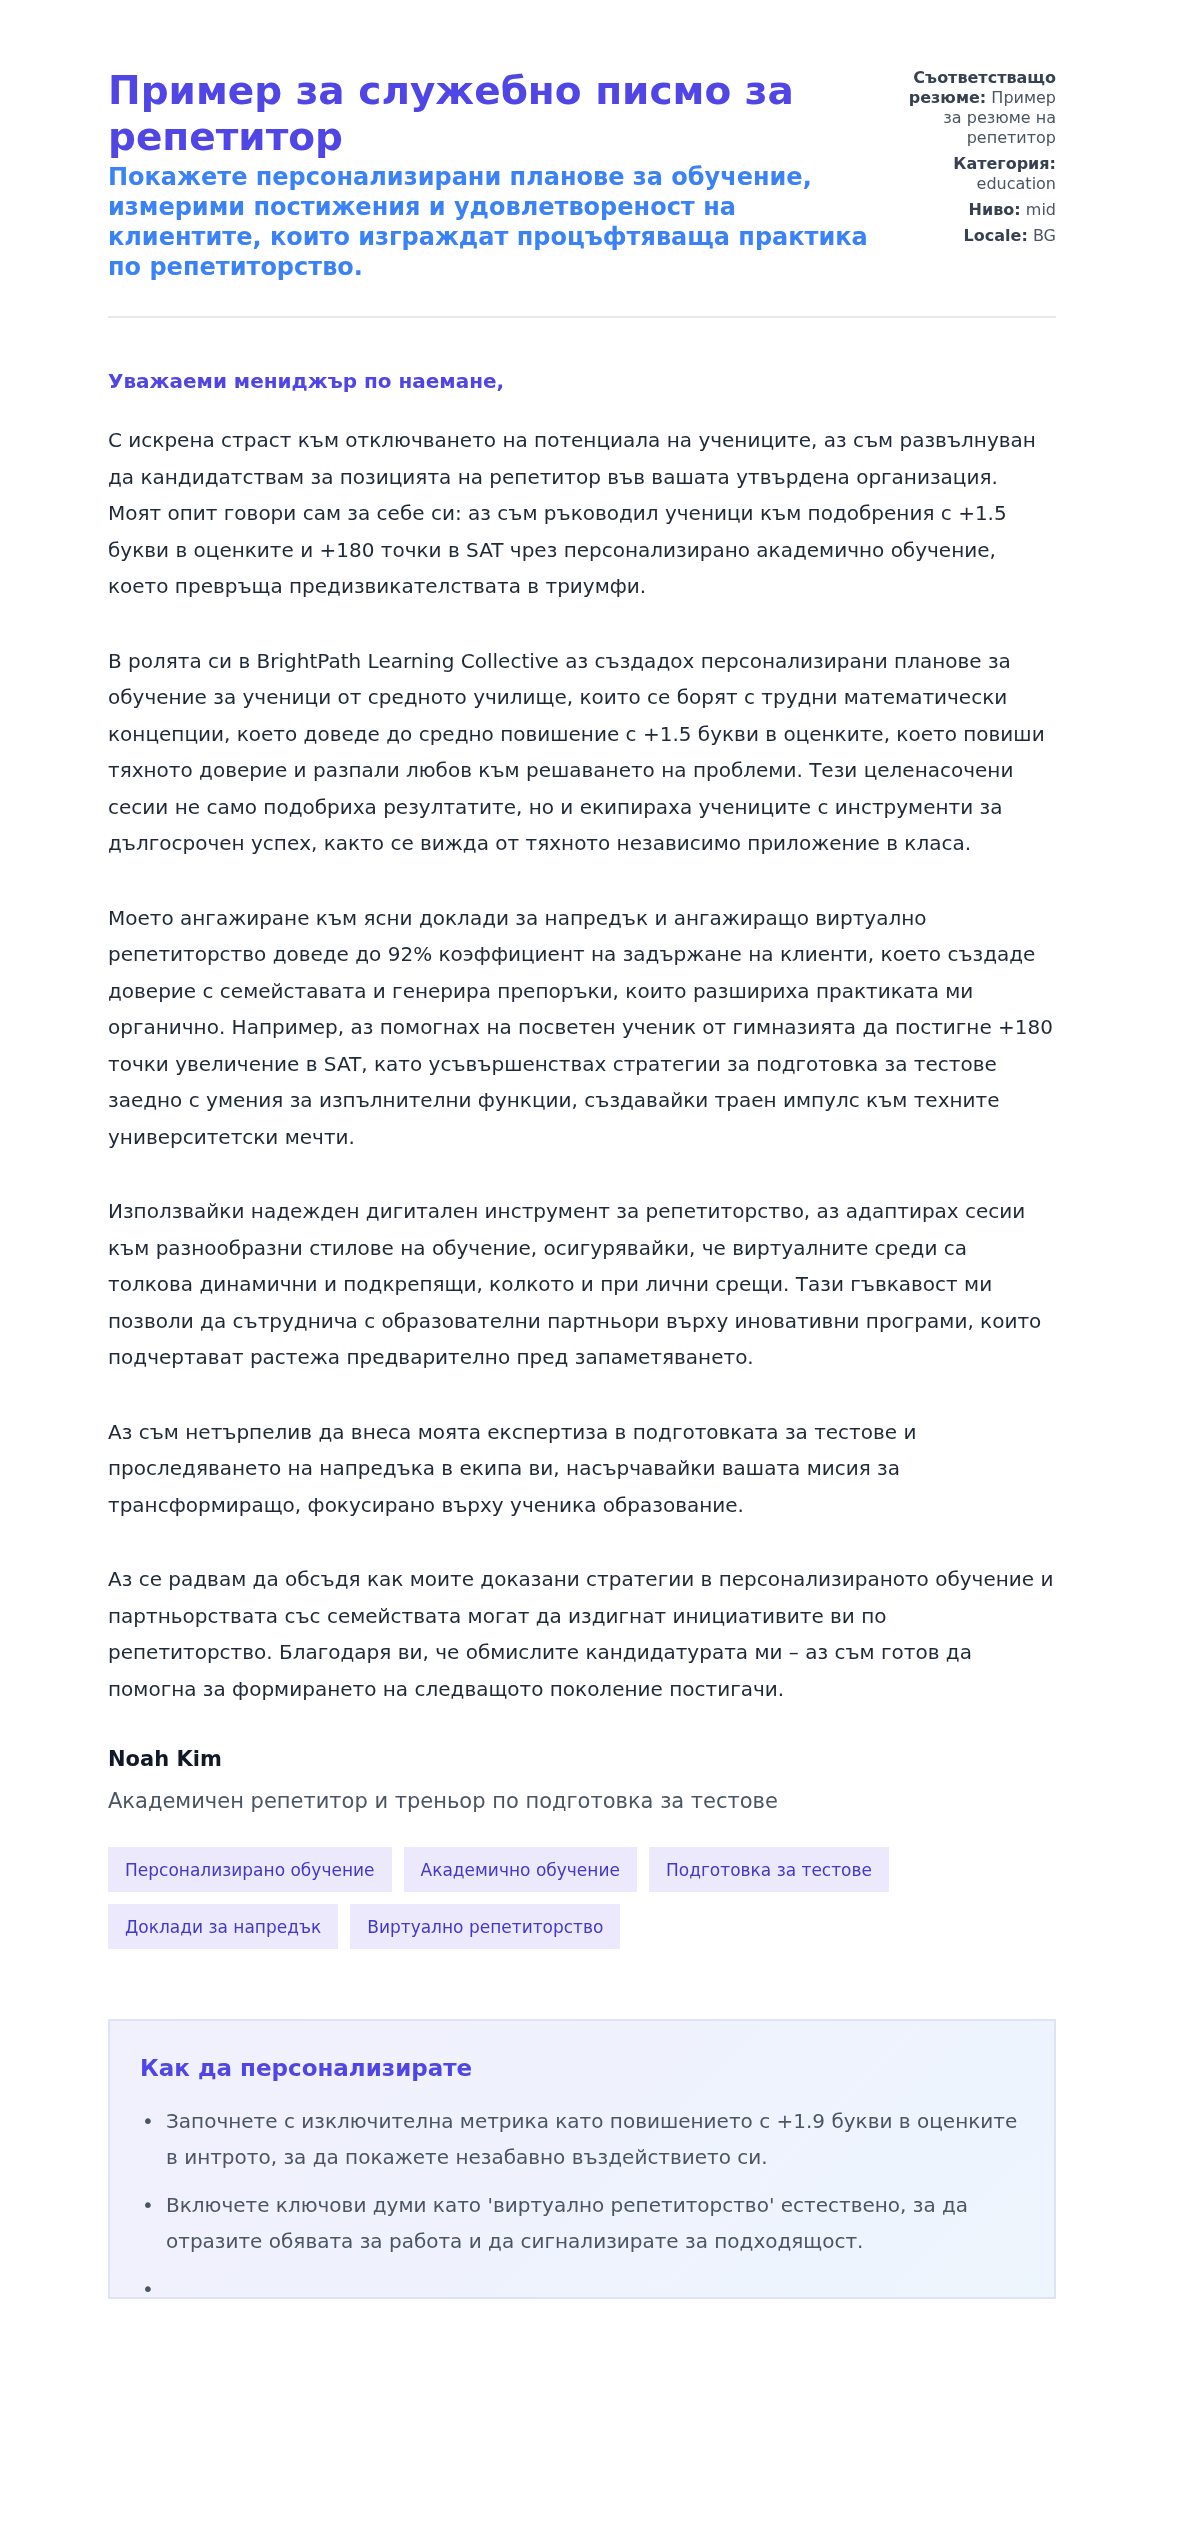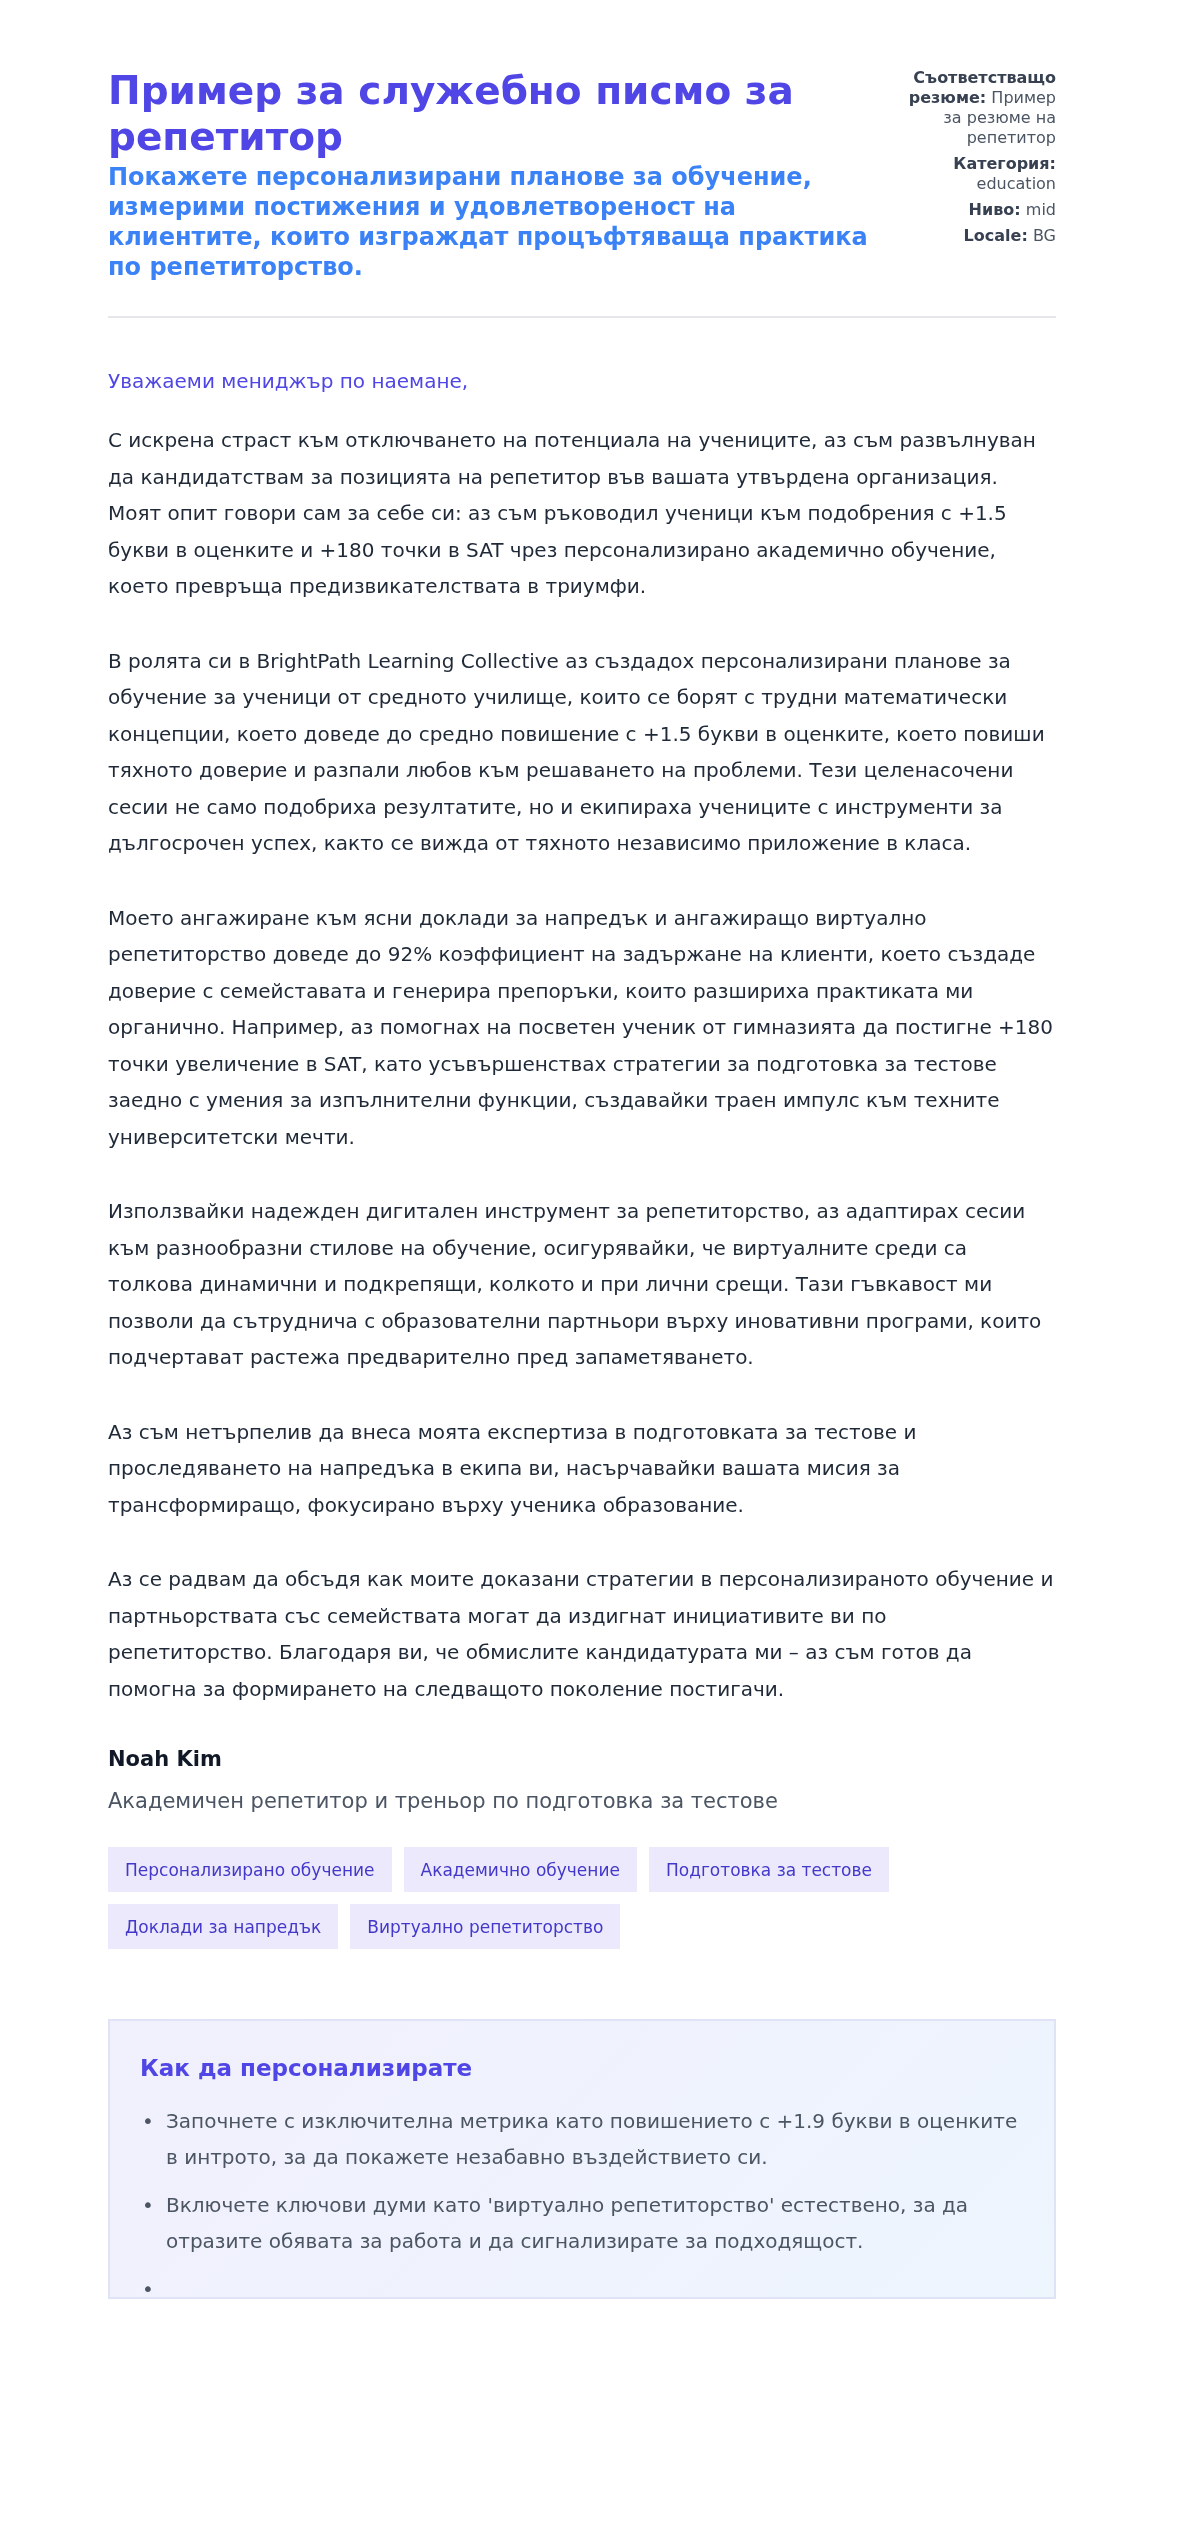--- a/index.html
+++ b/index.html
@@ -45,21 +45,21 @@
       line-height: 20px;
       color: #4b5563;
       padding-top: 0px;
     }
     .meta-row { margin-bottom: 6px; }
     .meta-row .k { font-weight: bold; color: #374151; }
 
     .salutation {
       margin-top: 50px;
       font-size: 20px;
-      font-weight: normal;
+      font-weight: bold;
       color: #4f46e5;
       line-height: 26px;
     }
     .body-text {
       margin-top: 28px;
     }
     .para {
       font-size: 20px;
       line-height: 36.5px;
       color: #1f2937;

